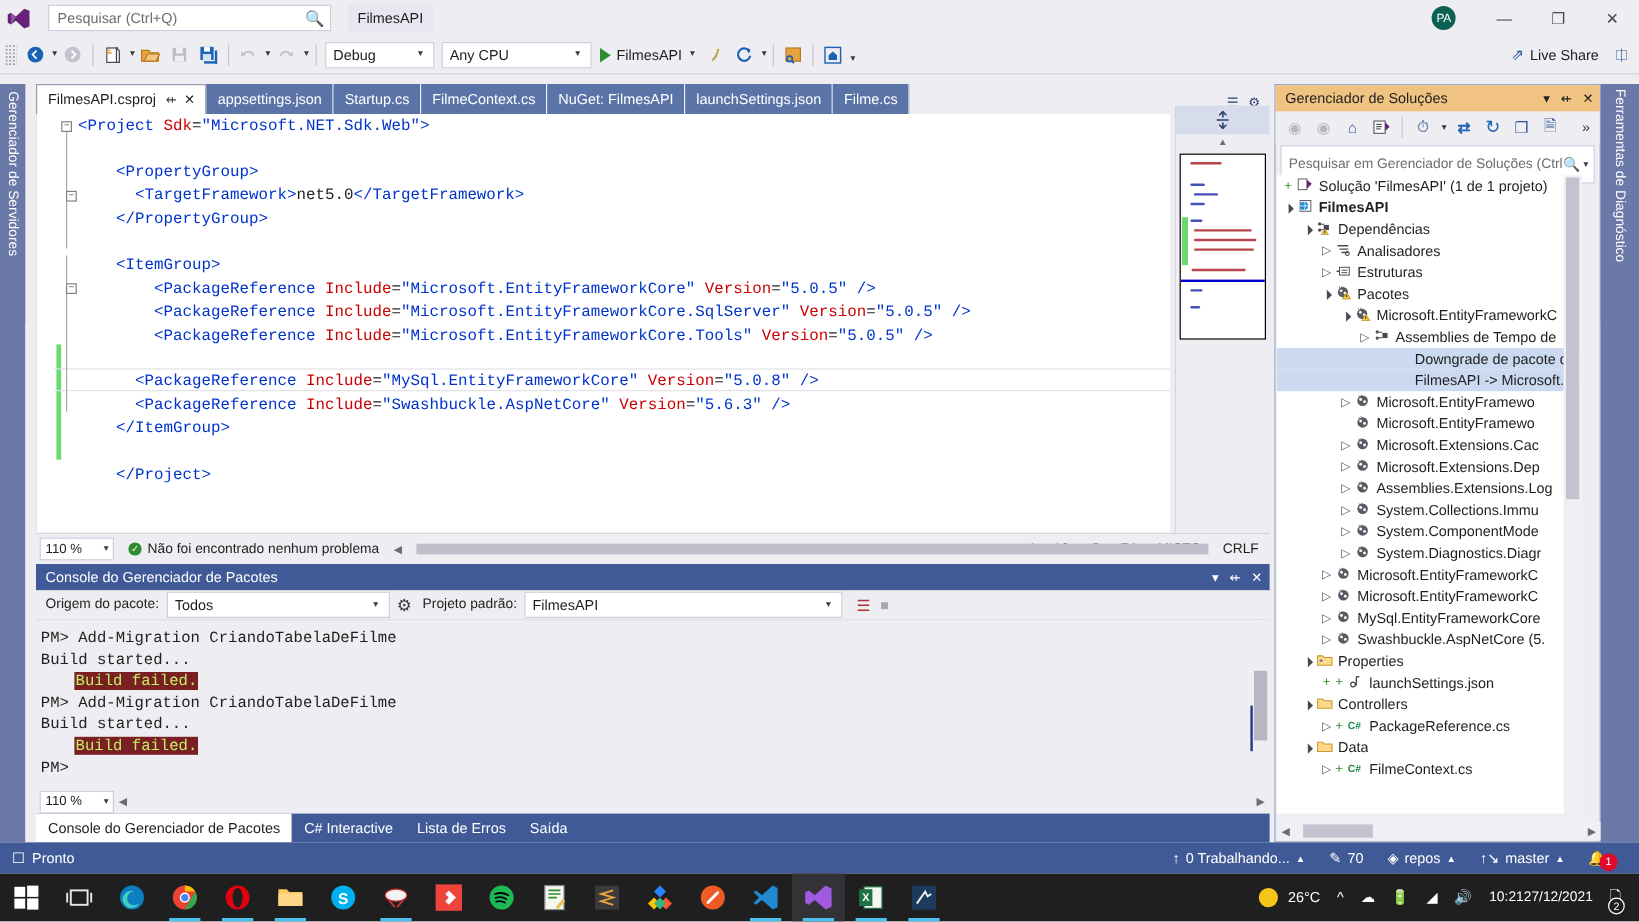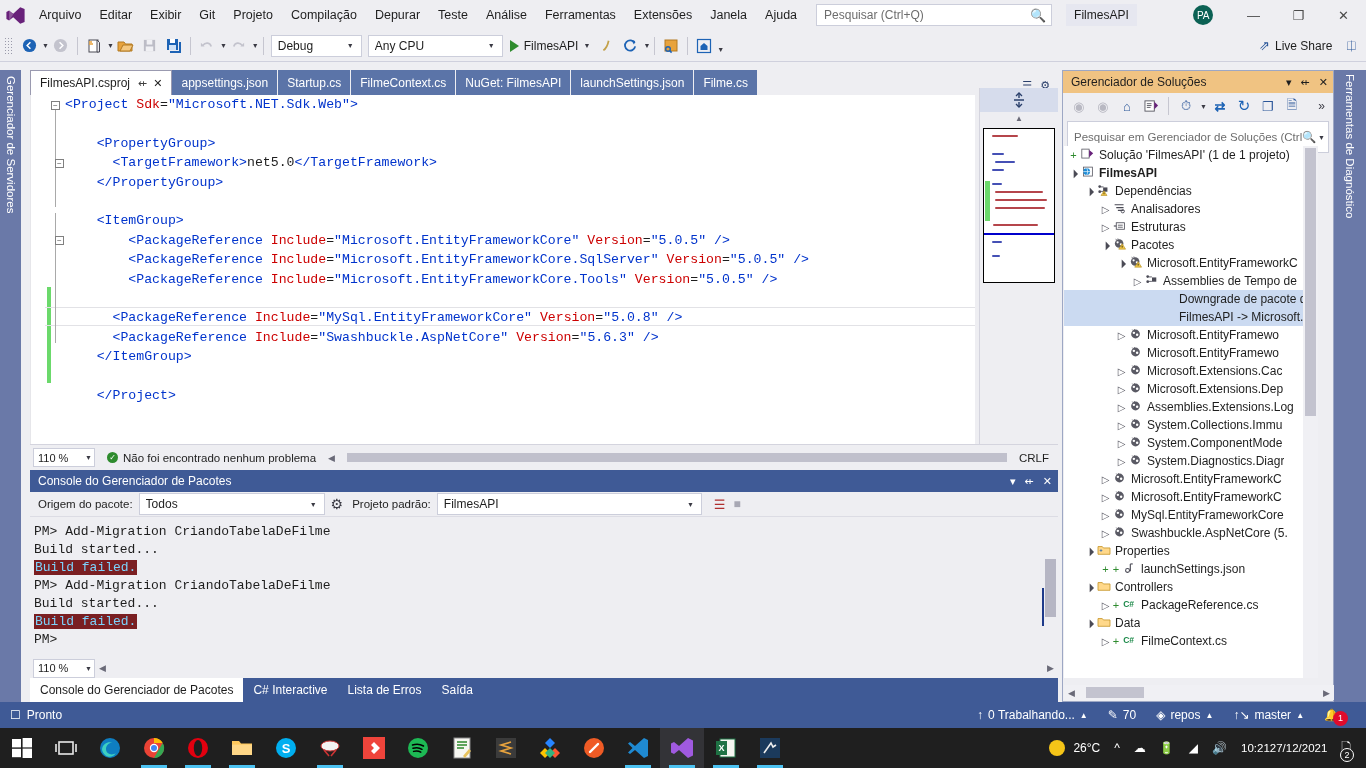--- a/index.html
+++ b/index.html
@@ -164,21 +164,21 @@
   .pmc-toolbar{
     height:25px; background:#eeeef2; display:flex; align-items:center; padding:0 5px;
     font-size:11.5px; border-bottom:1px solid #dcdce4;
   }
   .pmc-toolbar .lbl{ margin:0 6px 0 3px; }
   .pmc-console{
     position:absolute; left:0; top:47px; width:1028px; height:140px; background:#eeeef2;
     font-family:"Liberation Mono", monospace; font-size:13px; line-height:18px;
     padding:6px 0 0 4px; overflow:hidden; color:#1e1e1e;
   }
-  .failed{ background:#7a1f22; color:#7dd3fc; padding:0 1px; }
+  .failed{ background:#7a1f22; color:#bef264; padding:0 1px;margin-left:28px; }
   .pmc-vscroll{ position:absolute; right:0; top:47px; width:15px; height:140px; background:#eeeef2; }
   .pmc-vthumb{ position:absolute; left:2px; top:42px; width:11px; height:58px; background:#b6b6c4; }
   .pmc-caret{ position:absolute; right:14px; top:118px; width:2px; height:38px; background:#1e3a8a; }
   .pmc-status{
     position:absolute; left:0; top:188px; width:1028px; height:20px; display:flex; align-items:center;
   }
   .pmc-tabs{
     position:absolute; left:0; top:208px; width:1028px; height:24px; background:#3f5a96;
     display:flex; align-items:stretch; font-size:12px;
   }
@@ -260,35 +260,20 @@
 
 <div class="app">
 
   <div class="titlebar">
     <div class="vs-logo">
       <svg width="19" height="19" viewBox="0 0 19 19">
         <path d="M14.2 1.2 18.6 3v13L14.2 17.8 7.2 11.2 3.1 14.4 0.4 13V6L3.1 4.6l4.1 3.2z" fill="#68217a"></path>
         <path d="M3.1 4.6 7.2 8.4 3.1 14.4z" fill="#fff" opacity="0.25"></path>
       </svg>
     </div>
-    <div class="menu">
-      <div class="menu-item">Arquivo</div>
-      <div class="menu-item">Editar</div>
-      <div class="menu-item">Exibir</div>
-      <div class="menu-item">Git</div>
-      <div class="menu-item">Projeto</div>
-      <div class="menu-item">Compilação</div>
-      <div class="menu-item">Depurar</div>
-      <div class="menu-item">Teste</div>
-      <div class="menu-item">Análise</div>
-      <div class="menu-item">Ferramentas</div>
-      <div class="menu-item">Extensões</div>
-      <div class="menu-item">Janela</div>
-      <div class="menu-item">Ajuda</div>
-    </div>
     <div class="search-box">
       <span class="ph">Pesquisar (Ctrl+Q)</span>
       <span class="mag">🔍</span>
     </div>
     <div class="proj-chip">FilmesAPI</div>
     <div class="tb-right">
       <div class="avatar">PA</div>
       <div class="wbtn">—</div>
       <div class="wbtn">❐</div>
       <div class="wbtn close">✕</div>
@@ -354,21 +339,21 @@
           <path d="M12 8c-3-4-8-3-9 1" stroke="#c3c3cd" stroke-width="1.8" fill="none"></path>
           <path d="M14 5v4h-4z" fill="#c3c3cd"></path>
         </svg>
     </div>
     <div class="caret">▼</div>
     <div class="tsep"></div>
     <div class="combo" style="width:91px">
       <span class="cv">Debug</span>
       <span class="carr">▼</span>
     </div>
-    <div class="combo" style="width:135px">
+    <div class="combo" style="width:125px">
       <span class="cv">Any CPU</span>
       <span class="carr">▼</span>
     </div>
     <div class="run-btn">
       <span class="tri"></span>
       <span>FilmesAPI</span>
       <span class="caret" style="margin-left:5px">▼</span>
     </div>
     <div class="tbtn dis">
       <svg width="14" height="14" viewBox="0 0 16 16">

